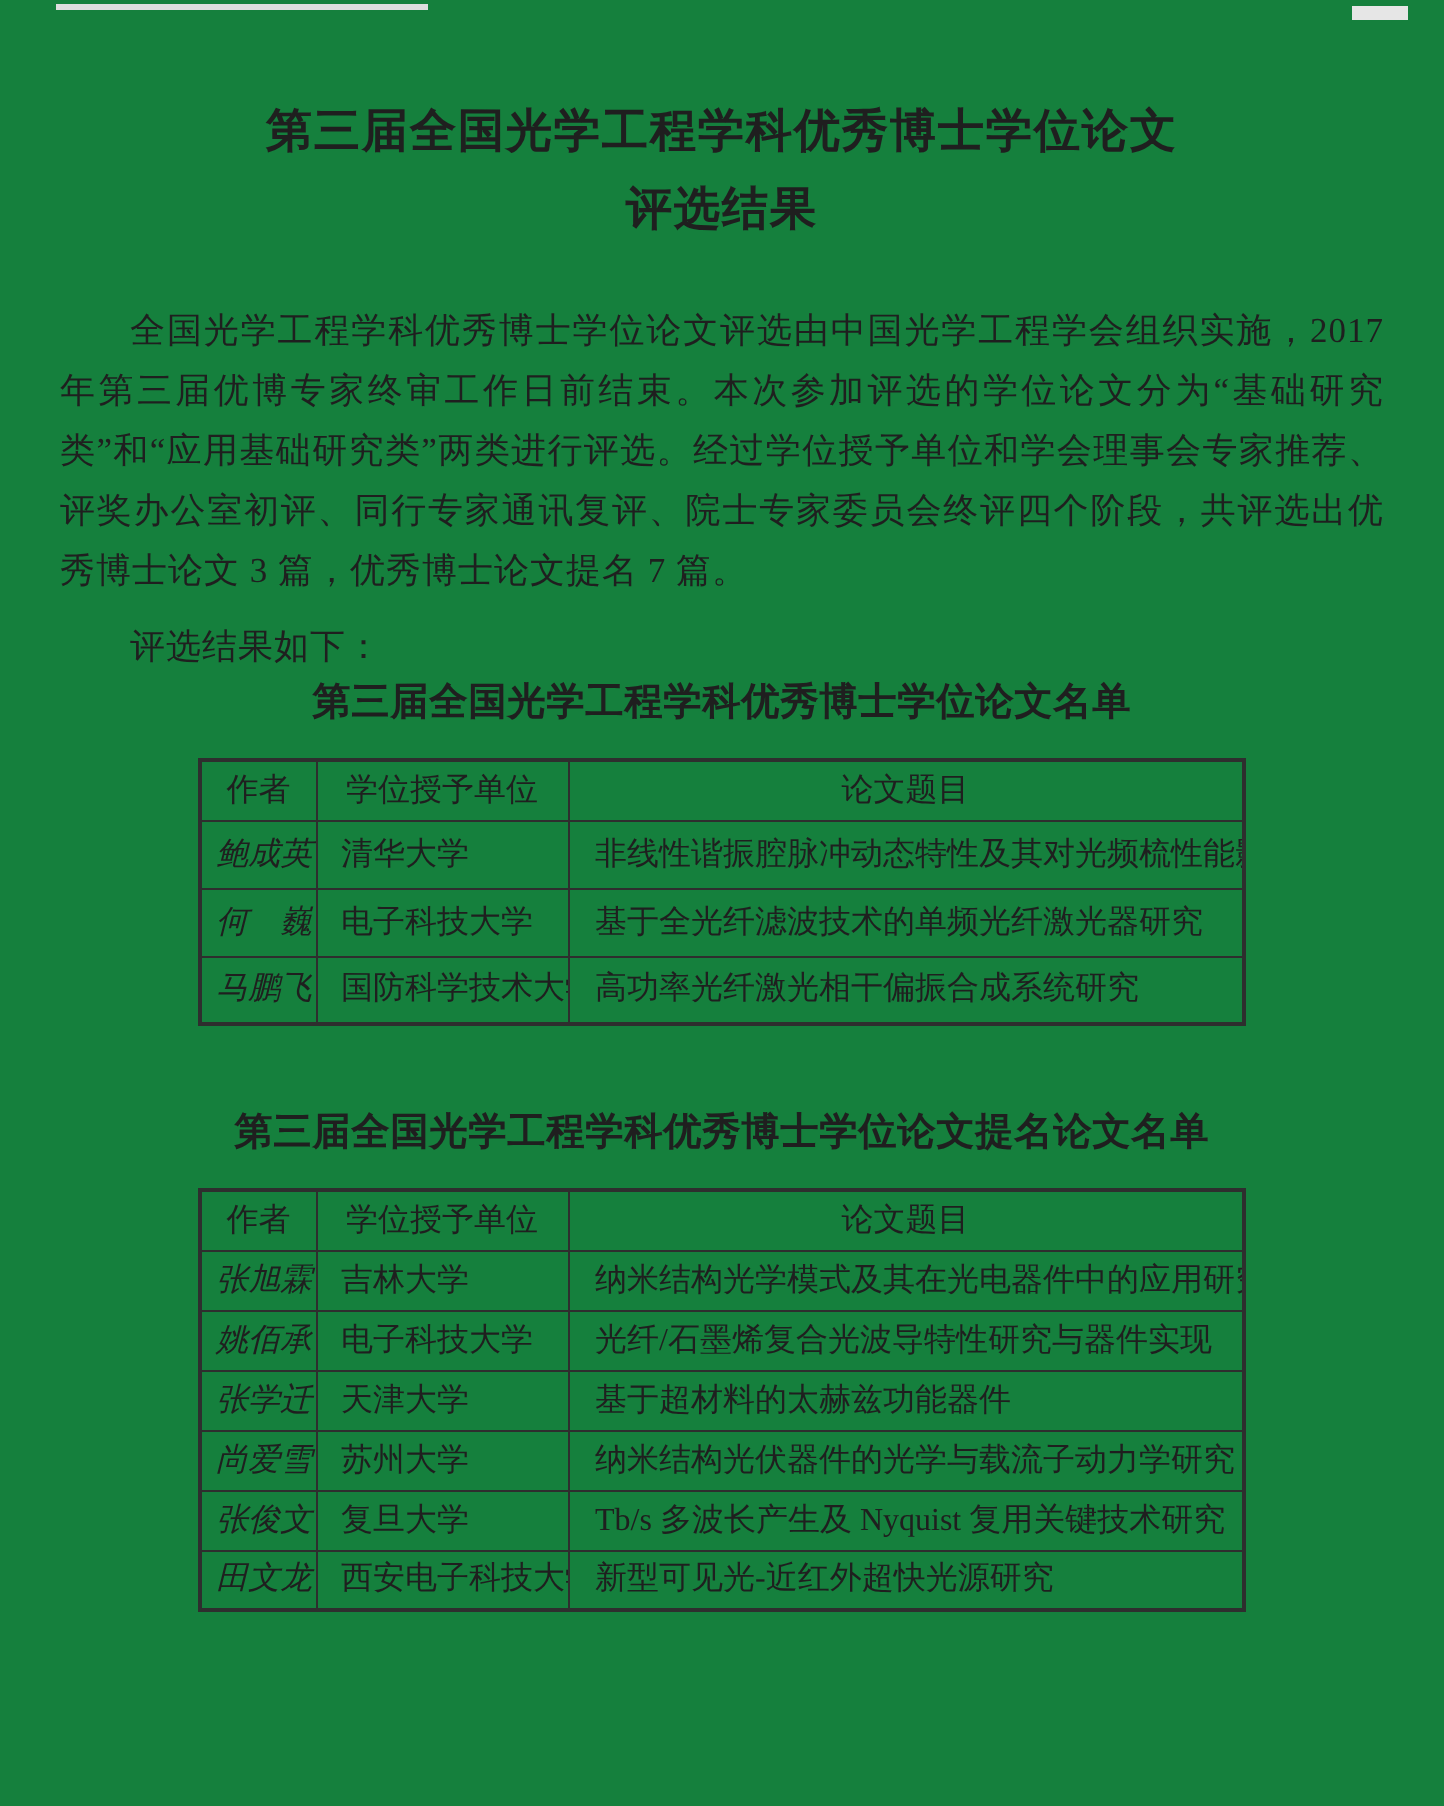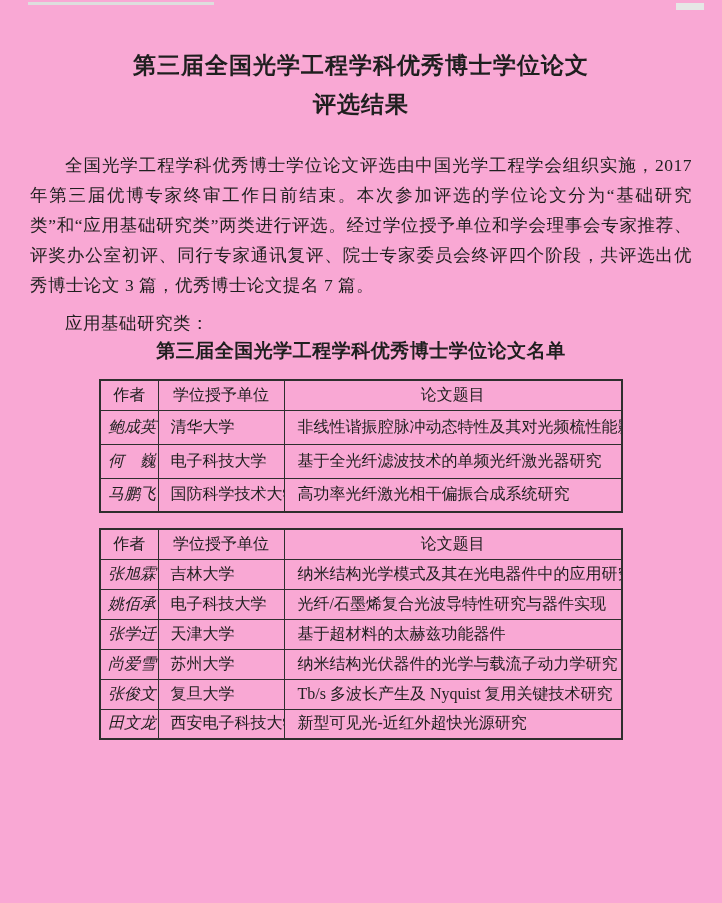--- a/index.html
+++ b/index.html
@@ -6,21 +6,21 @@
   html, body { background: #ffffff; }
   body {
     width: 722px; height: 903px;
     font-family: "Liberation Serif", "DejaVu Serif", serif;
     color: #1f1f1f;
     overflow: hidden;
   }
   .page {
     position: relative;
     width: 722px; height: 903px;
-    background: #f9a8d4;
+    background: #15803d;
     overflow: hidden;
   }
   .scan-line-top {
     position: absolute; left: 28px; top: 2px;
     width: 186px; height: 3px; background: #dedede;
   }
   .scan-speck {
     position: absolute; left: 676px; top: 3px;
     width: 28px; height: 7px; background: #e6e6e6;
   }
@@ -90,21 +90,21 @@
   <div class="scan-line-top"></div>
   <div class="scan-speck"></div>
 
   <div class="doc-title">
     <div>第三届全国光学工程学科优秀博士学位论文</div>
     <div>评选结果</div>
   </div>
 
   <p class="intro">全国光学工程学科优秀博士学位论文评选由中国光学工程学会组织实施，2017 年第三届优博专家终审工作日前结束。本次参加评选的学位论文分为“基础研究类”和“应用基础研究类”两类进行评选。经过学位授予单位和学会理事会专家推荐、评奖办公室初评、同行专家通讯复评、院士专家委员会终评四个阶段，共评选出优秀博士论文 3 篇，优秀博士论文提名 7 篇。</p>
 
-  <p class="results-intro">应用基础研究类：</p>
+  <p class="results-intro">评选结果如下：</p>
 
   <div class="table-caption caption-1">第三届全国光学工程学科优秀博士学位论文名单</div>
   <table class="results t0">
     <thead>
         <tr>
           <th class="c0">作者</th>
           <th class="c1">学位授予单位</th>
           <th class="c2">论文题目</th>
         </tr>
       </thead>
@@ -120,20 +120,21 @@
           <td class="c2">基于全光纤滤波技术的单频光纤激光器研究</td>
         </tr>
         <tr>
           <td class="c0">马鹏飞</td>
           <td class="c1">国防科学技术大学</td>
           <td class="c2">高功率光纤激光相干偏振合成系统研究</td>
         </tr>
       </tbody>
   </table>
 
+  <div class="table-caption caption-2">第三届全国光学工程学科优秀博士学位论文提名论文名单</div>
   <table class="results t1">
     <thead>
         <tr>
           <th class="c0">作者</th>
           <th class="c1">学位授予单位</th>
           <th class="c2">论文题目</th>
         </tr>
       </thead>
     <tbody>
         <tr>

